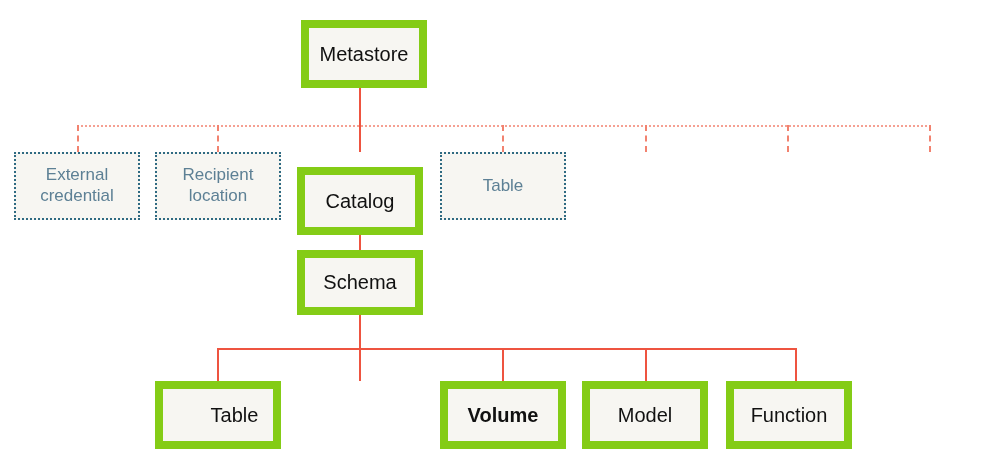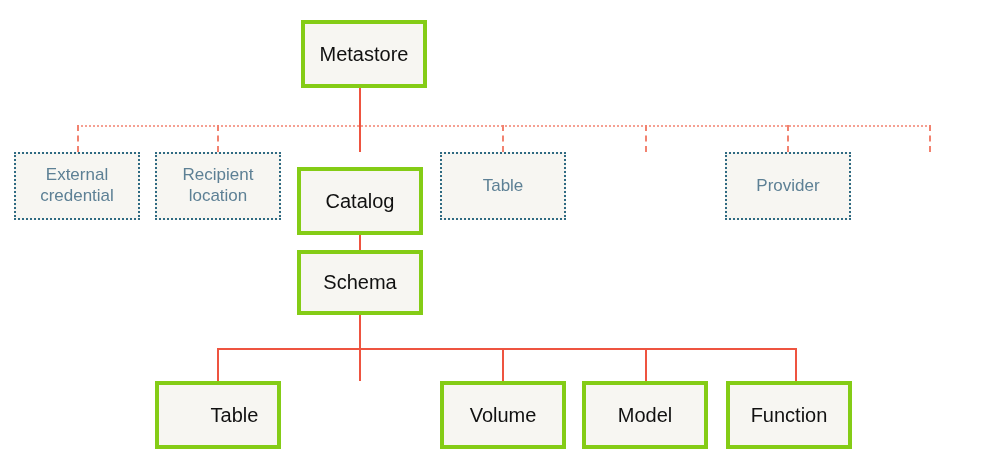--- a/index.html
+++ b/index.html
@@ -22,21 +22,21 @@
     box-sizing: border-box;
     display: flex;
     align-items: center;
     justify-content: center;
     text-align: center;
     background: #f7f6f2;
     line-height: 1.22;
     z-index: 3;
   }
   .node.solid {
-    border: 4px solid #84cc16;
+    border: 8px solid #84cc16;
     color: #111111;
     font-size: 20px;
   }
   .node.dotted {
     border: 2px dotted #2f6a82;
     color: #5d8095;
     font-size: 17px;
   }
   .node .label {
     display: block;
@@ -107,35 +107,32 @@
 
   <div class="node solid" style="left:297px; top:167px; width:126px; height:68px;">
     <span class="label">Catalog</span>
   </div>
 
   <div class="node dotted" style="left:440px; top:152px; width:126px; height:68px;">
     <span class="label">Table</span>
   </div>
 
 
-  <div class="node dotted" style="left:725px; top:152px; width:126px; height:68px;">
-    <span class="label">Provider</span>
-  </div>
 
 
   <div class="node solid" style="left:297px; top:250px; width:126px; height:65px;">
     <span class="label">Schema</span>
   </div>
 
   <div class="node solid" style="left:155px; top:381px; width:126px; height:68px;padding-left:33px;">
     <span class="label">Table</span>
   </div>
 
 
-  <div class="node solid" style="left:440px; top:381px; width:126px; height:68px;">
+  <div class="node solid" style="left:440px; top:381px; width:126px; height:68px;font-weight:bold;">
     <span class="label">Volume</span>
   </div>
 
   <div class="node solid" style="left:582px; top:381px; width:126px; height:68px;">
     <span class="label">Model</span>
   </div>
 
   <div class="node solid" style="left:726px; top:381px; width:126px; height:68px;">
     <span class="label">Function</span>
   </div>

